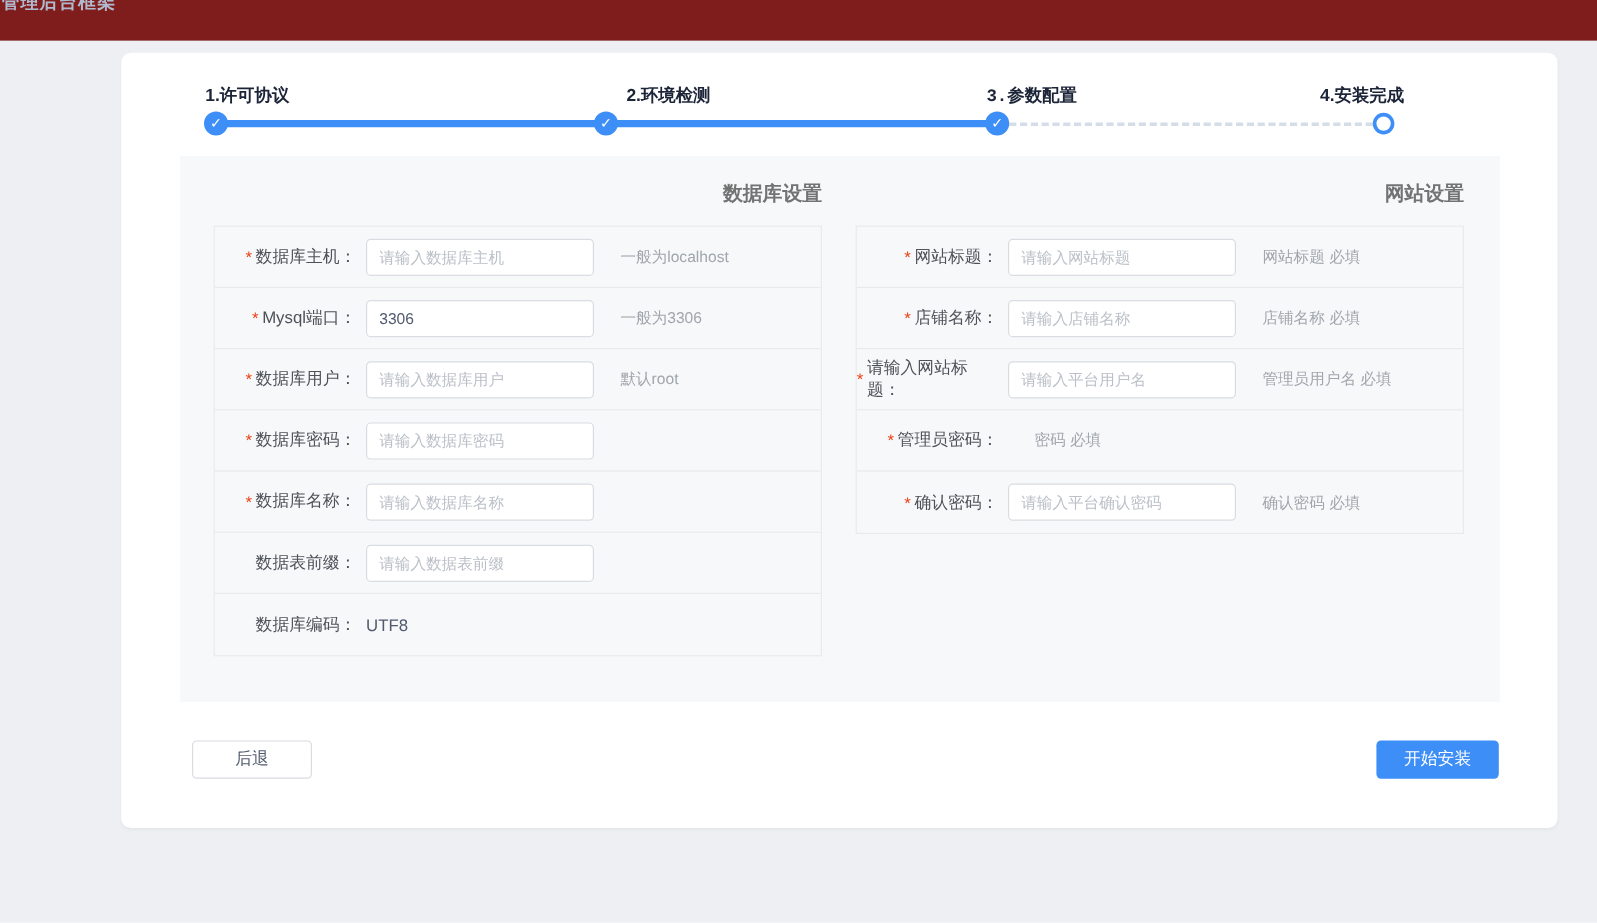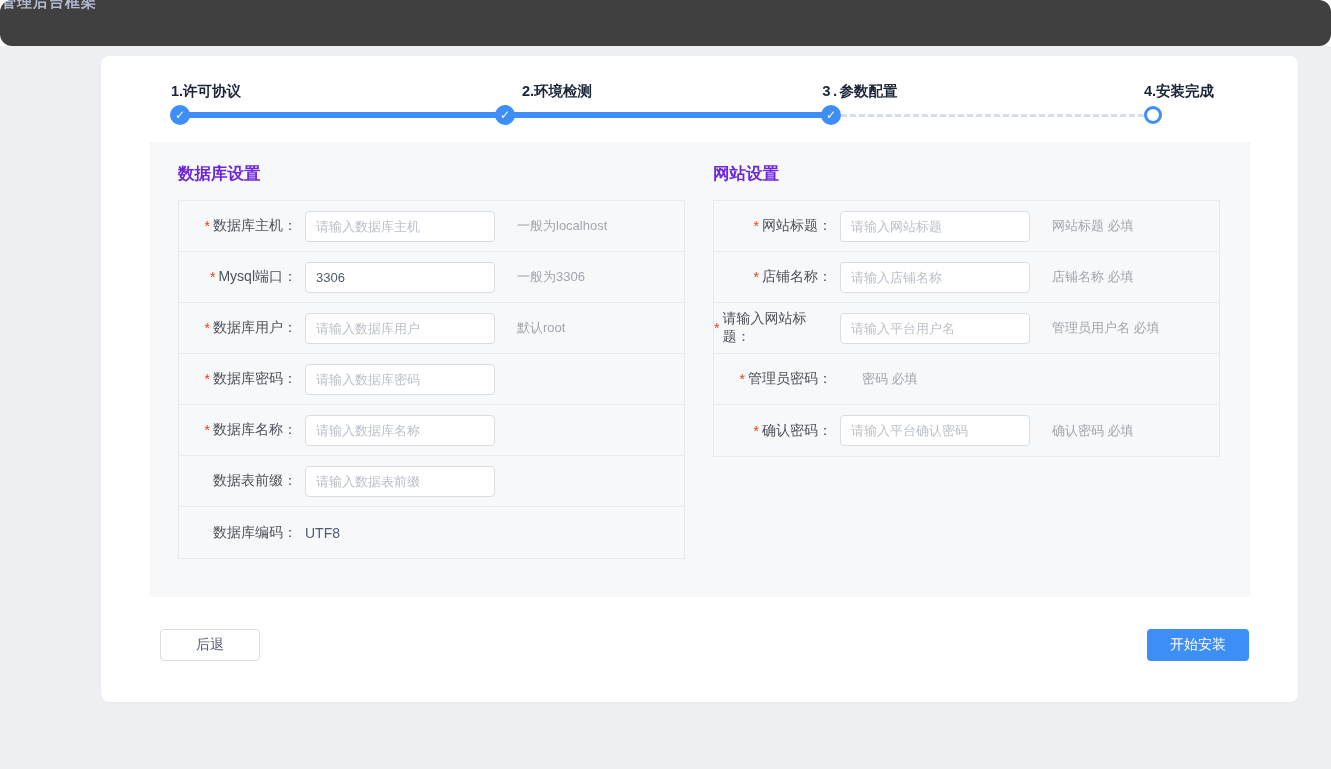--- a/index.html
+++ b/index.html
@@ -9,21 +9,21 @@
     background: #fff;
   }
   :root {
     --primary: #3d8ef7;
     --page-bg: #edeff2;
     --panel-bg: #f7f8fa;
     --line-border: #e8eaec;
   }
 
   
-  .topbar { height: 46px; background: #404040; overflow: hidden; border-radius: 12px; }
+  .topbar { height: 34px; background: #7f1d1d; overflow: hidden; }
   .brand {
     font-size: 15px; font-weight: 700; letter-spacing: 1px;
     color: #b0bacf; margin-top: -7px; padding-left: 1px;
     white-space: nowrap;
   }
 
   .page { height: 735px; background: var(--page-bg); padding-top: 10px; }
 
   .card {
     width: 1197px; height: 646px; margin-left: 101px;
@@ -62,21 +62,21 @@
   
   .panel {
     margin-left: 49px; width: 1100px; height: 455px;
     background: var(--panel-bg);
     display: flex; justify-content: space-between;
     padding: 0 30px 0 28px;
   }
   .col { width: 507px; }
   .section-title {
     margin-top: 21px; margin-bottom: 15px;
-    font-size: 16.5px; font-weight: 700; color: #6d28d9;
+    font-size: 16.5px; font-weight: 700; color: #737373; text-align: right;
   }
   .form-table { border: 1px solid var(--line-border); }
   .form-row {
     height: 51px; display: flex; align-items: center;
     border-bottom: 1px solid var(--line-border);
   }
   .form-row:last-child { border-bottom: none; }
   .label-cell {
     width: 118px; margin-right: 8px; flex: 0 0 auto;
     display: flex; justify-content: flex-end; align-items: center;
@@ -123,21 +123,21 @@
     <div class="stepper">
       <div class="step-line-done" style="left:79px; width:651px;"></div>
       <div class="step-line-pending" style="left:740px; width:312px;"></div>
 
     <div class="step-label" style="left: 70px;">1.许可协议</div>
         <div class="step-dot done" style="left: 69px;">✓</div>
         <div class="step-label" style="left: 395px; margin-left: 26px;">2.环境检测</div>
         <div class="step-dot done" style="left: 394px;">✓</div>
         <div class="step-label" style="left: 721px; font-family: Liberation Mono, monospace;">3.参数配置</div>
         <div class="step-dot done" style="left: 720px;">✓</div>
-        <div class="step-label" style="left: 1043px;">4.安装完成</div>
+        <div class="step-label" style="left: 999px;">4.安装完成</div>
         <div class="step-dot pending" style="left: 1043px;"></div>
       </div>
 
     <div class="panel">
       <div class="col">
         <div class="section-title">数据库设置</div>
         <div class="form-table" id="db-table">
   <div class="form-row">
     <div class="label-cell">
       <span class="star">*</span>

